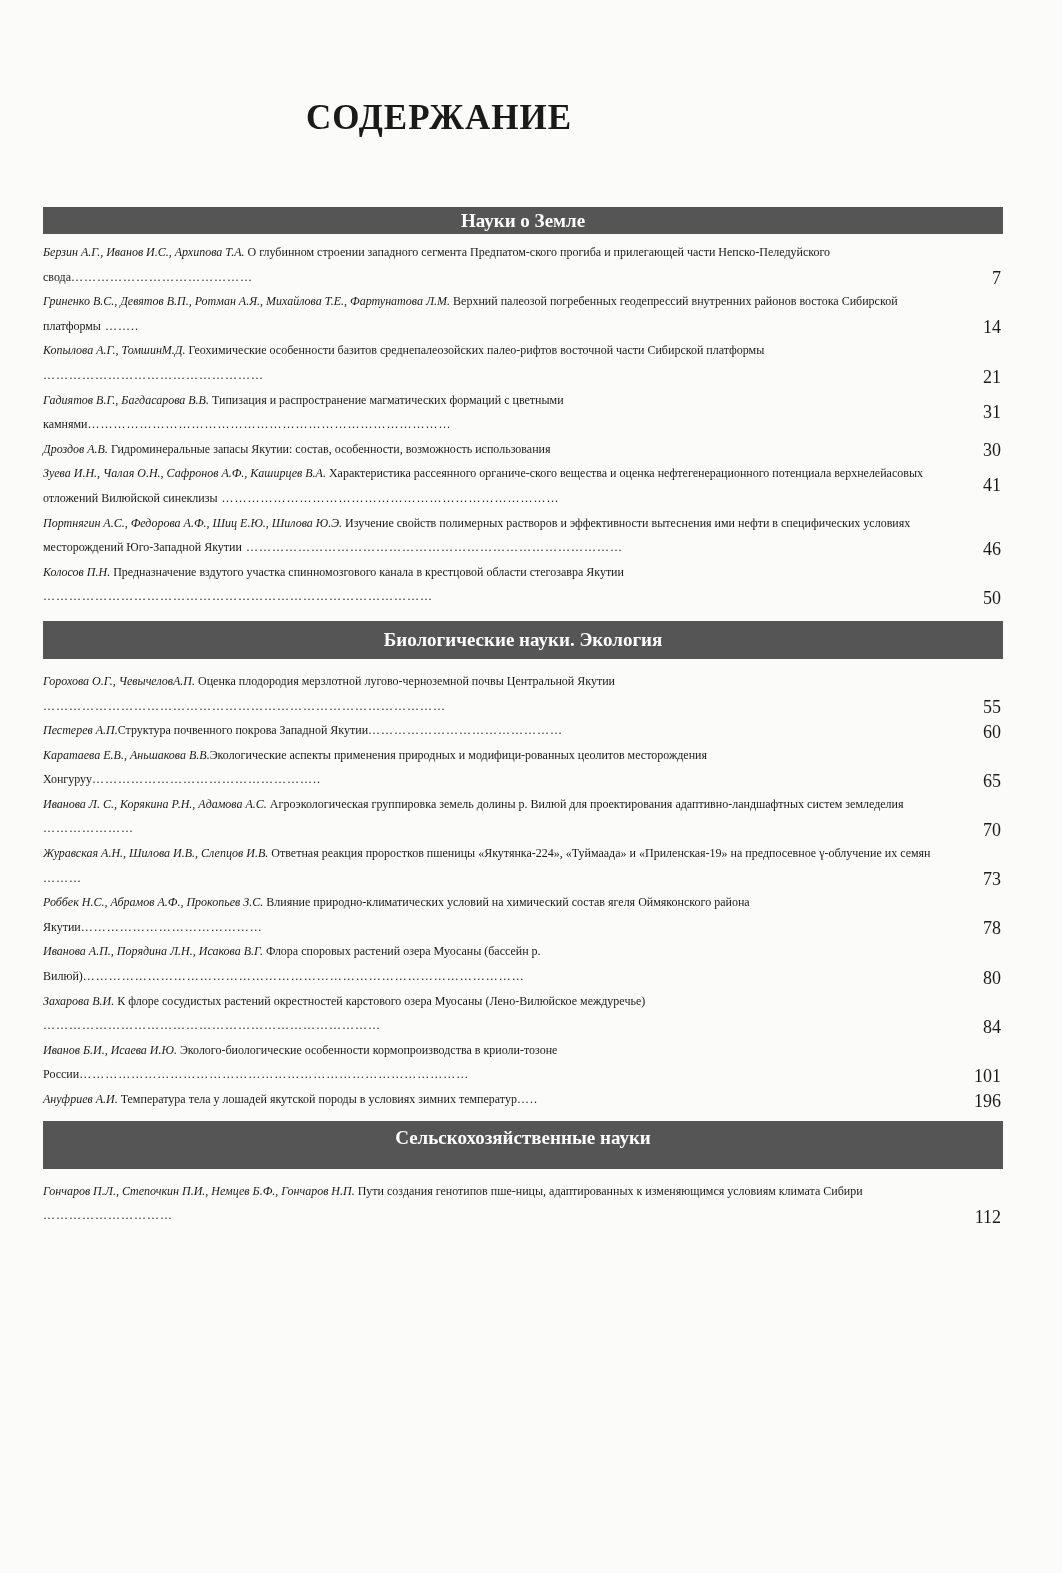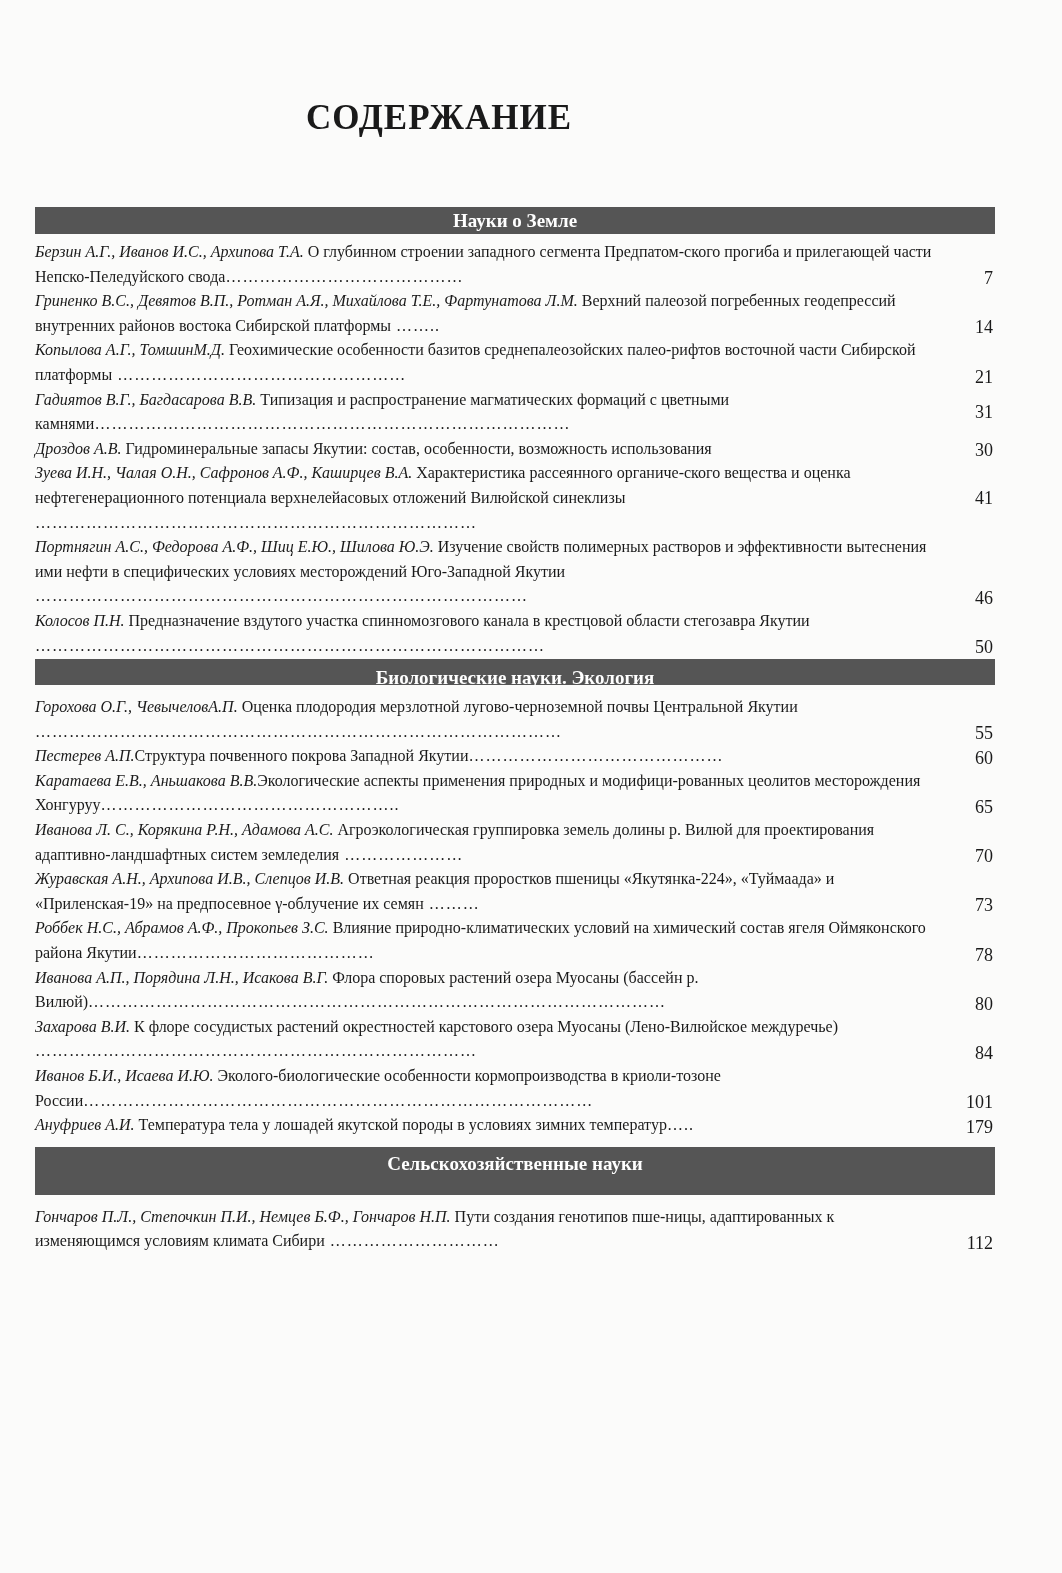--- a/index.html
+++ b/index.html
@@ -5,29 +5,29 @@
   html, body { margin: 0; padding: 0; background: #fbfbfa; }
   body {
     width: 1062px; height: 1573px; position: relative; overflow: hidden;
     font-family: "Liberation Serif", "DejaVu Serif", serif;
     color: #1a1a1a;
   }
   .page-title {
     position: absolute; top: 98px; left: 0; width: 878px;
     text-align: center; font-weight: bold; font-size: 35px; letter-spacing: 1px;
   }
-  .toc { position: absolute; left: 35px; top: 207px; width: 960px; }
+  .toc { position: absolute; left: 43px; top: 207px; width: 960px; }
   .section-banner {
     background: #555555; color: #ffffff; font-weight: bold;
     text-align: center; font-size: 19px; height: 27px; line-height: 27px;
   }
-  .section-banner.bio { height: 26px; line-height: 38px; margin-top: 1px; margin-bottom: 10px; }
+  .section-banner.bio { height: 38px; line-height: 38px; margin-top: 12px; margin-bottom: 10px; }
   .section-banner.agri { height: 48px; line-height: 34px; margin-top: 9px; margin-bottom: 10px; }
   .entry { display: flex; align-items: center; }
-  .entry-text { width: 905px; font-size: 16px; line-height: 24.6px; }
+  .entry-text { width: 905px; font-size: 12px; line-height: 24.6px; }
   .entry-text .authors { font-style: italic; }
   .page-num { flex: 1; text-align: right; font-size: 18px; padding-right: 2px; }
   .entry.single .page-num { align-self: flex-end; }
   .entry.bottom .page-num { align-self: flex-end; }
   .dots { letter-spacing: 1px; }
 </style>
 </head>
 <body>
 
 <div class="page-title">СОДЕРЖАНИЕ</div>
@@ -82,42 +82,42 @@
       </div>
     <div class="entry bottom">
         <div class="entry-text"><span class="authors">Каратаева Е.В., Аньшакова В.В.</span><span>Экологические аспекты применения природных и модифици-рованных цеолитов месторождения Хонгуруу</span><span class="dots">……………………………………………..</span></div>
         <div class="page-num">65</div>
       </div>
     <div class="entry bottom">
         <div class="entry-text"><span class="authors">Иванова Л. С., Корякина Р.Н., Адамова А.С.</span><span> Агроэкологическая группировка земель долины р. Вилюй для проектирования адаптивно-ландшафтных систем земледелия</span><span class="dots"> …………………</span></div>
         <div class="page-num">70</div>
       </div>
     <div class="entry bottom">
-        <div class="entry-text"><span class="authors">Журавская А.Н., Архипова И.В., Слепцов И.В.</span><span> Ответная реакция  проростков пшеницы «Якутянка-224», «Туймаада» и «Приленская-19» на предпосевное γ-облучение их семян</span><span class="dots"> ………</span></div>
+        <div class="entry-text"><span class="authors">Журавская А.Н., Шилова И.В., Слепцов И.В.</span><span> Ответная реакция  проростков пшеницы «Якутянка-224», «Туймаада» и «Приленская-19» на предпосевное γ-облучение их семян</span><span class="dots"> ………</span></div>
         <div class="page-num">73</div>
       </div>
     <div class="entry bottom">
         <div class="entry-text"><span class="authors">Роббек Н.С., Абрамов А.Ф., Прокопьев З.С.</span><span> Влияние природно-климатических условий на химический состав ягеля Оймяконского района Якутии</span><span class="dots">……………………………………</span></div>
         <div class="page-num">78</div>
       </div>
     <div class="entry bottom">
         <div class="entry-text"><span class="authors">Иванова А.П., Порядина Л.Н., Исакова В.Г.</span><span> Флора споровых растений озера Муосаны (бассейн р. Вилюй)</span><span class="dots">…………………………………………………………………………………………</span></div>
         <div class="page-num">80</div>
       </div>
     <div class="entry bottom">
         <div class="entry-text"><span class="authors">Захарова В.И.</span><span> К флоре сосудистых растений окрестностей карстового озера Муосаны (Лено-Вилюйское междуречье)</span><span class="dots"> ……………………………………………………………………</span></div>
         <div class="page-num">84</div>
       </div>
     <div class="entry bottom">
         <div class="entry-text"><span class="authors">Иванов Б.И., Исаева И.Ю.</span><span> Эколого-биологические особенности кормопроизводства в криоли-тозоне России</span><span class="dots">………………………………………………………………………………</span></div>
         <div class="page-num">101</div>
       </div>
     <div class="entry single">
         <div class="entry-text"><span class="authors">Ануфриев А.И.</span><span> Температура тела у лошадей якутской породы в условиях зимних температур</span><span class="dots">…..</span></div>
-        <div class="page-num">179</div>
+        <div class="page-num">196</div>
       </div>
   </div>
 
   <div class="section-banner agri">Сельскохозяйственные науки</div>
   <div>
     <div class="entry bottom">
         <div class="entry-text"><span class="authors">Гончаров П.Л., Степочкин П.И., Немцев Б.Ф., Гончаров Н.П.</span><span> Пути создания генотипов пше-ницы, адаптированных к изменяющимся условиям климата Сибири</span><span class="dots"> …………………………</span></div>
         <div class="page-num">112</div>
       </div>
   </div>

